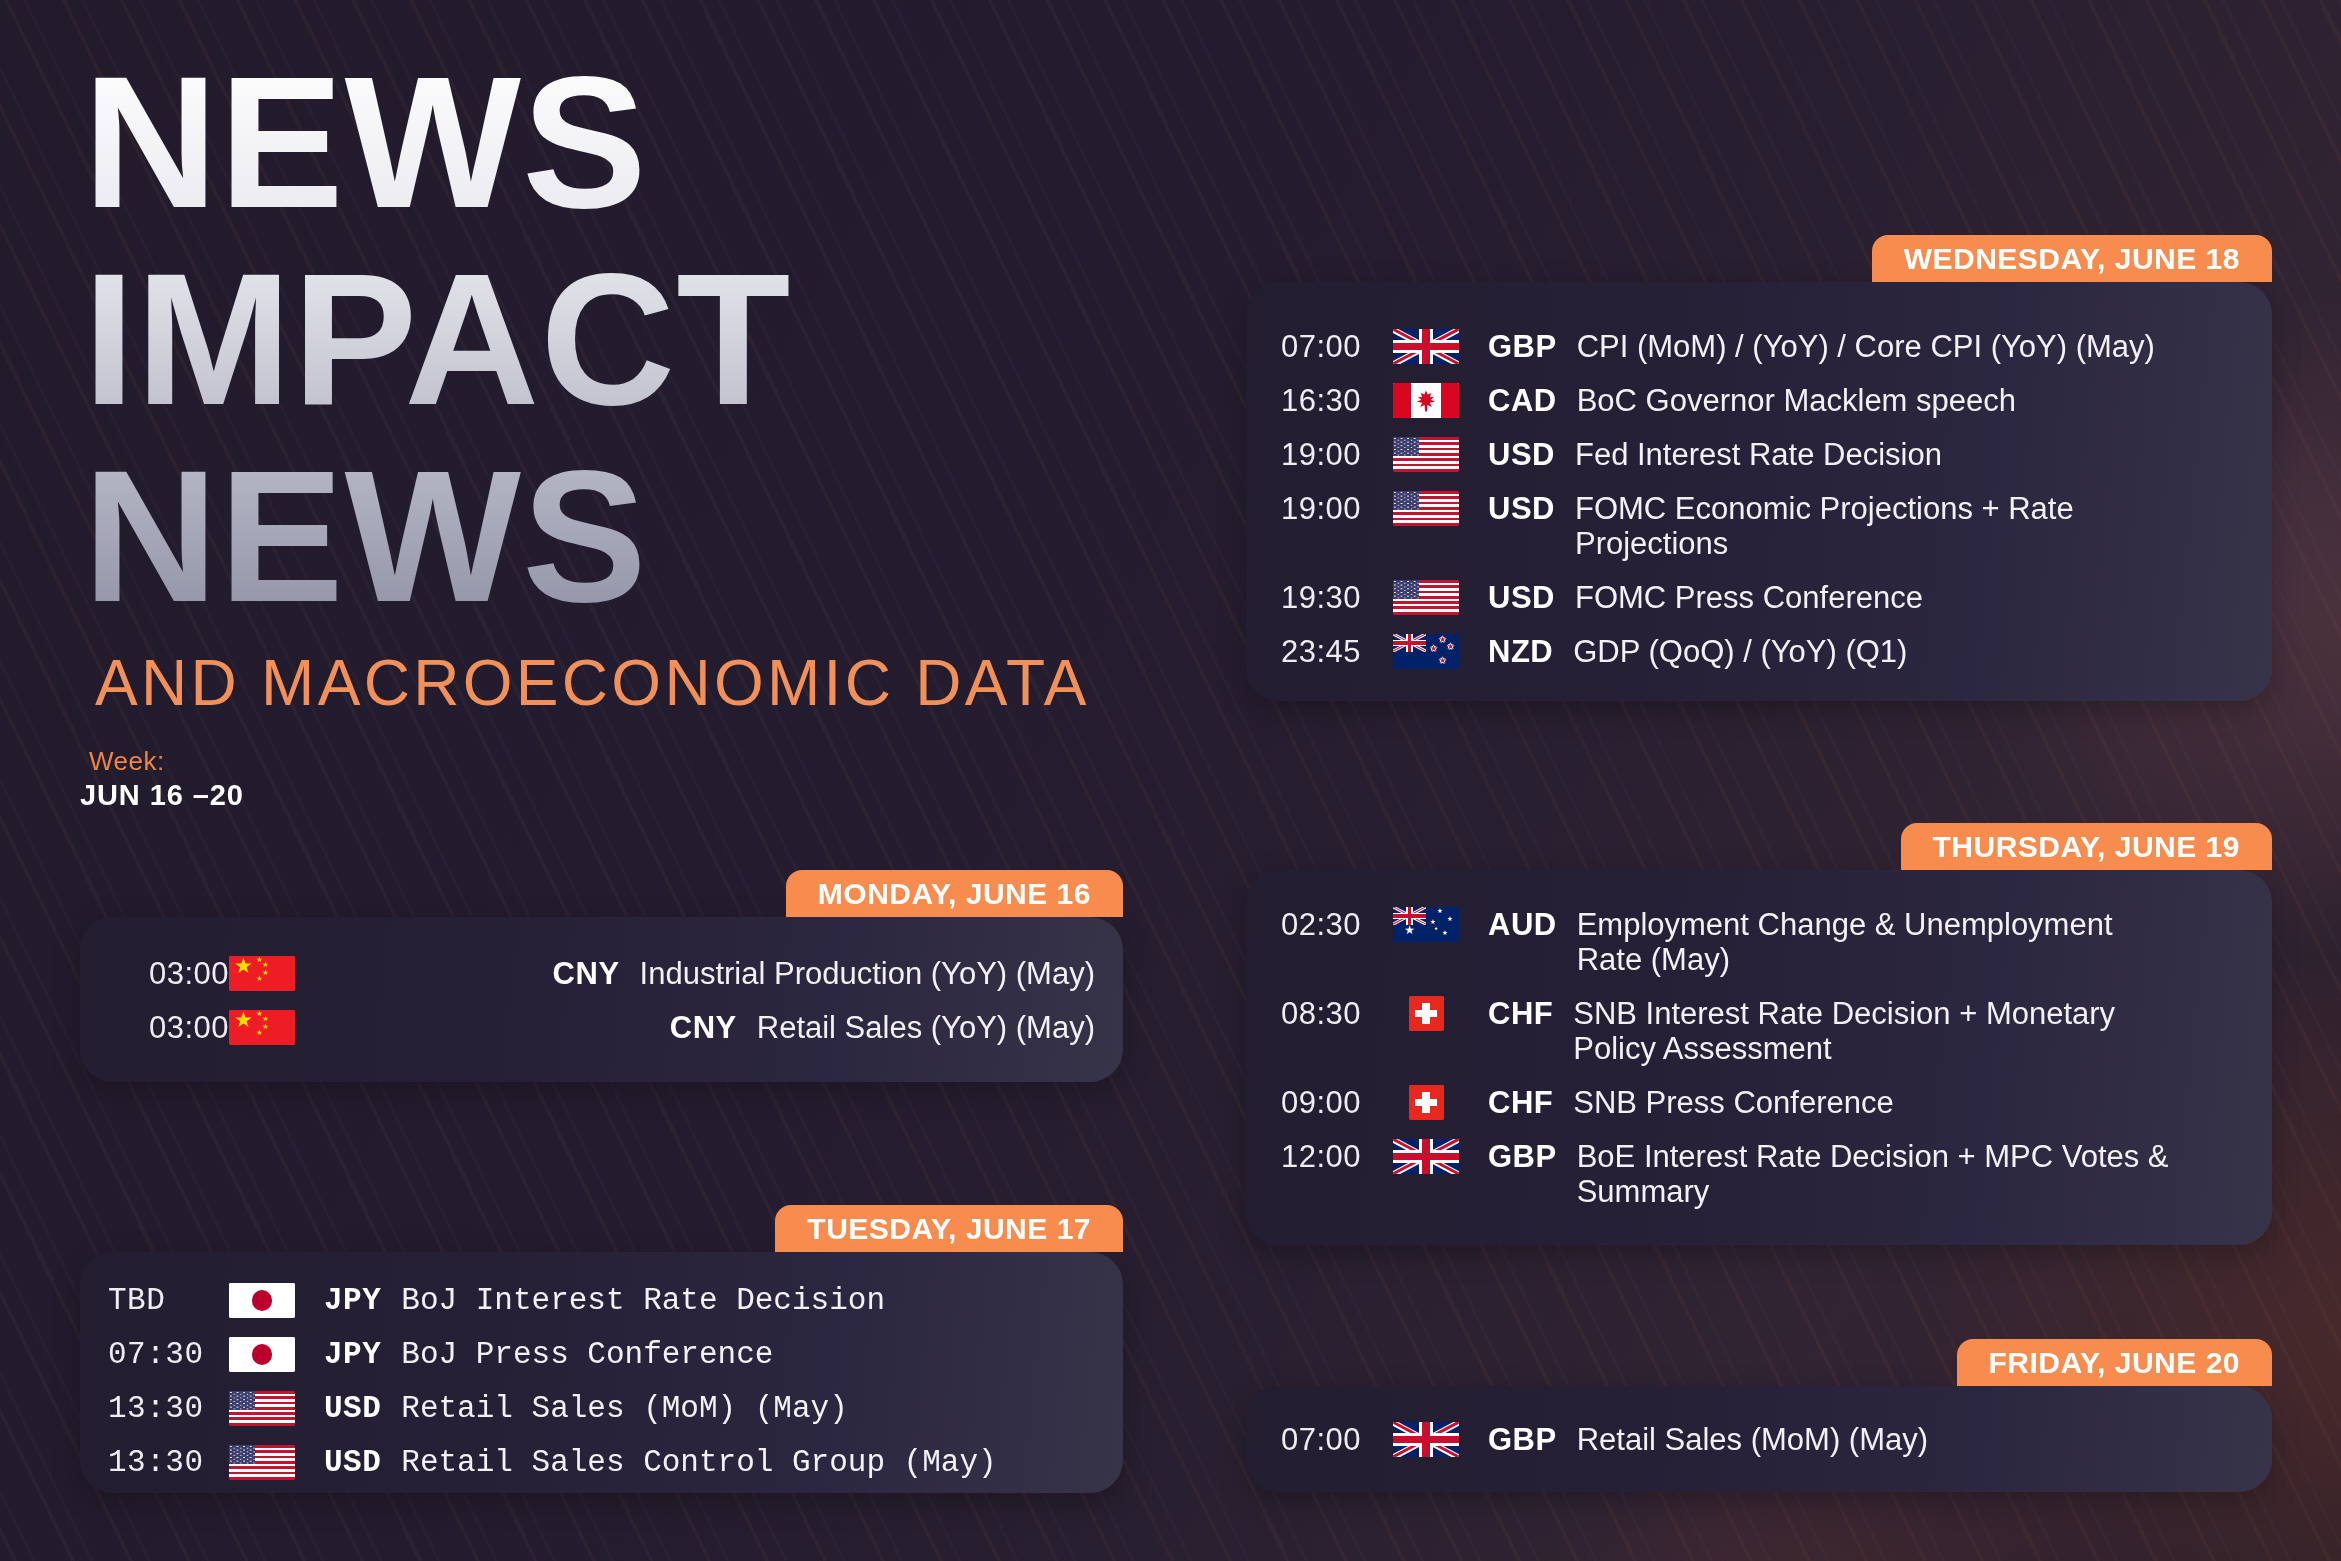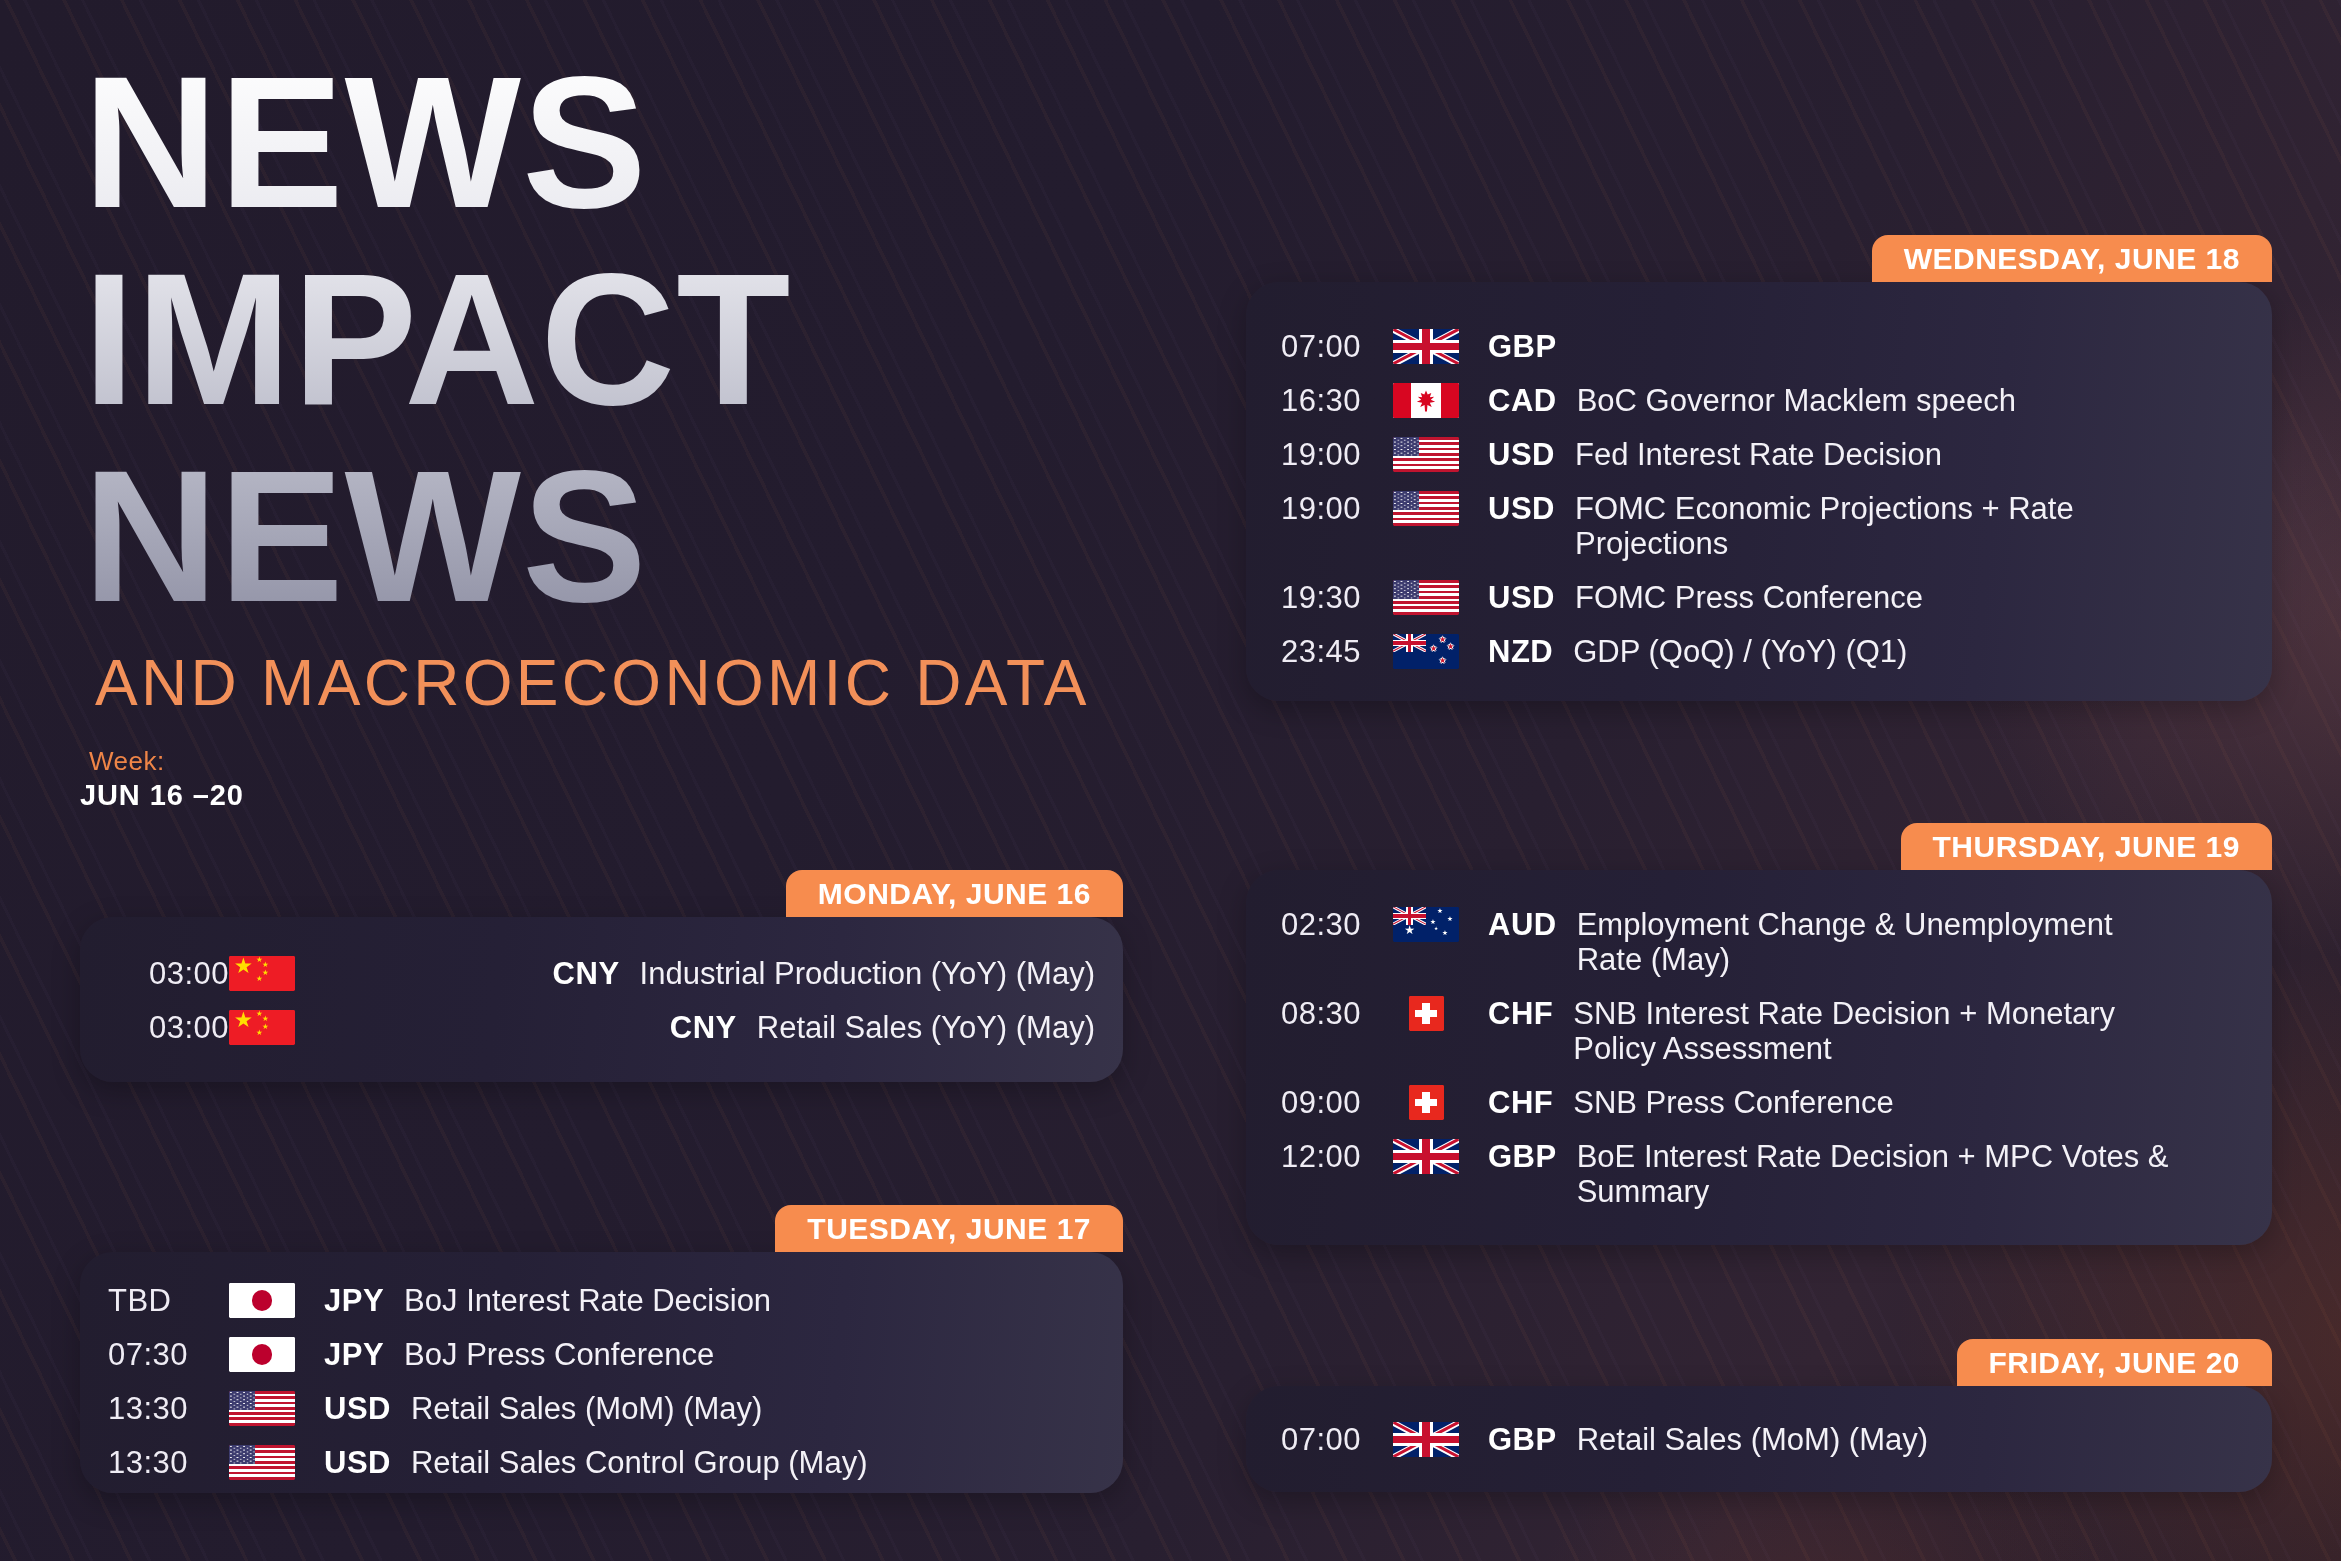--- a/index.html
+++ b/index.html
@@ -44,21 +44,21 @@
   .flag-slot{flex:0 0 66px;height:35px;position:relative;margin-right:29px;}
   .evt-text{flex:1 1 auto;font-size:31px;line-height:35px;color:#f3f1f7;font-weight:400;}
   .evt-code{font-weight:700;color:#ffffff;margin-right:20px;letter-spacing:0.5px;}
   .evt-desc{display:inline-block;vertical-align:top;}
   .evt-desc span{display:block;}
 
   
   #day-monday   {left:80px; top:917px; width:1043px; height:165px;}
   #day-monday    .rows{padding:39px 28px 0 28px;text-align:right;}
   #day-tuesday  {left:80px; top:1252px; width:1043px; height:241px;}
-  #day-tuesday   .rows{padding:31px 28px 0 28px;}
+  #day-tuesday   .rows{padding:31px 28px 0 28px;font-family:Liberation Mono, monospace;}
   #day-wednesday{left:1246px;top:282px;  width:1026px; height:419px;}
   #day-wednesday .rows{padding:47px 28px 0 35px;}
   #day-thursday {left:1246px;top:870px; width:1026px; height:375px;}
   #day-thursday  .rows{padding:37px 28px 0 35px;}
   #day-friday   {left:1246px;top:1386px; width:1026px; height:106px;}
   #day-friday    .rows{padding:36px 28px 0 35px;}
 
   
   .flag{position:absolute;left:0;top:0;width:66px;height:35px;overflow:hidden;border-radius:1.4px;}
   .flag i,.flag b{position:absolute;display:block;font-style:normal;}
@@ -212,21 +212,21 @@
               <i class="dw"></i>
               <i class="dw b"></i>
               <i class="dr"></i>
               <i class="dr b"></i>
               <i class="cv"></i>
               <i class="ch"></i>
               <i class="rv"></i>
               <i class="rh"></i>
             </div>
           </span>
-          <span class="evt-text"><span class="evt-code">GBP</span></span>
+          <span class="evt-text"><span class="evt-code">GBP</span><span class="evt-desc"><span>CPI (MoM) / (YoY) / Core CPI (YoY) (May)</span></span></span>
         </div>
         <div class="evt">
           <span class="evt-time">16:30</span>
           <span class="flag-slot">
             <div class="flag f-ca">
               <i class="band l"></i>
               <i class="band r"></i>
               <svg viewBox="0 0 100 100">
                 <path fill="#D80621" d="M50 6 L57 23 L72 17 L66 34 L84 32 L70 45 L88 53 L66 57 L74 75 L56 67 L54 94 L46 94 L44 67 L26 75 L34 57 L12 53 L30 45 L16 32 L34 34 L28 17 L43 23 Z"></path>
               </svg>

